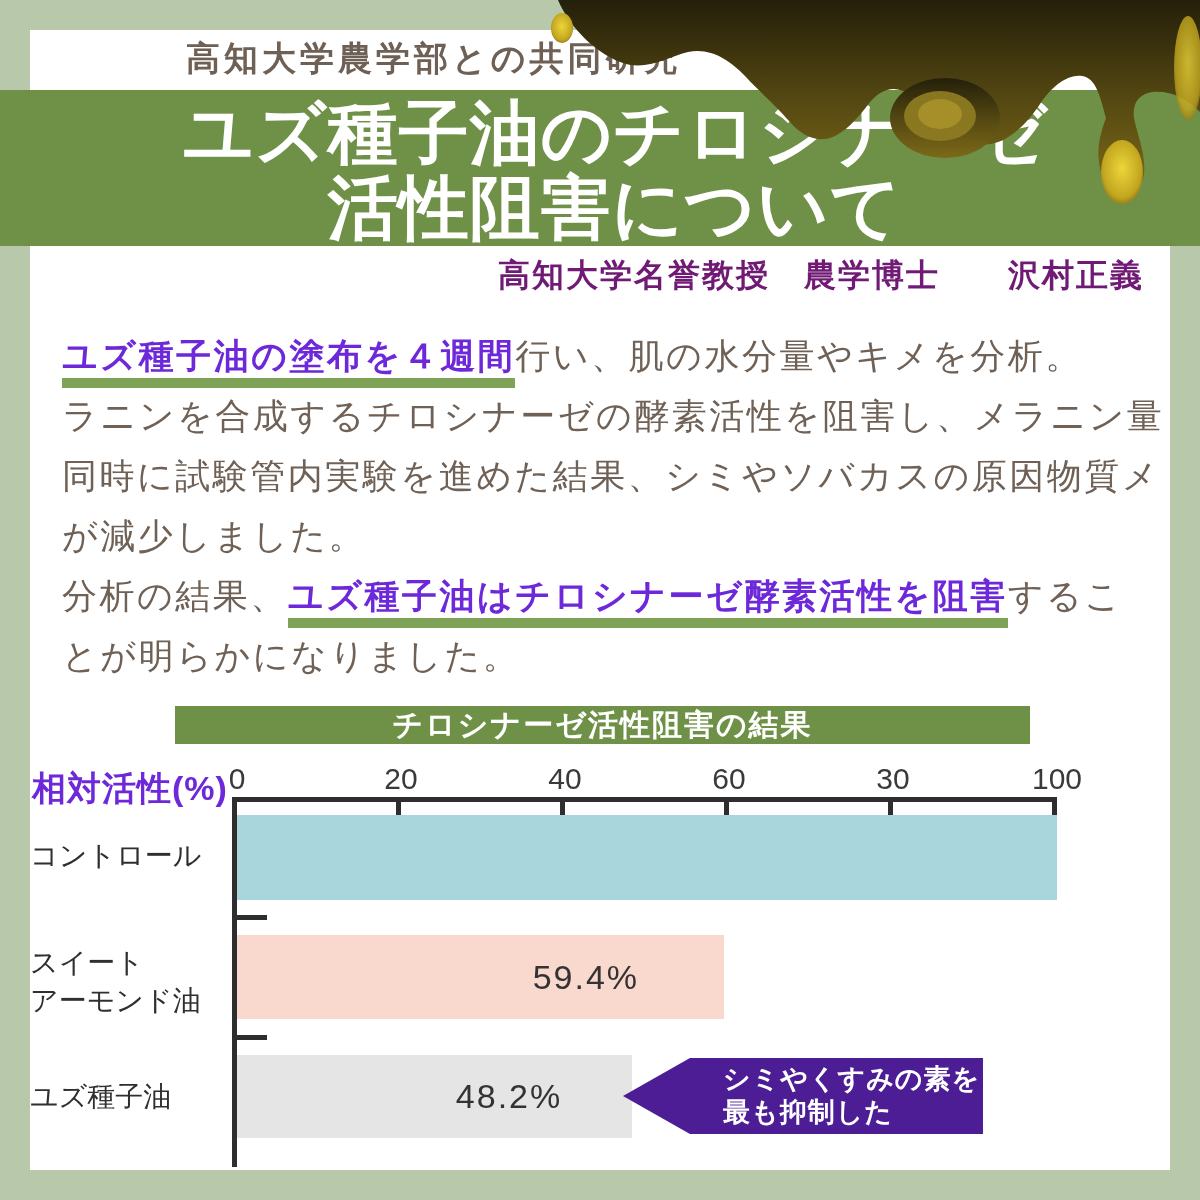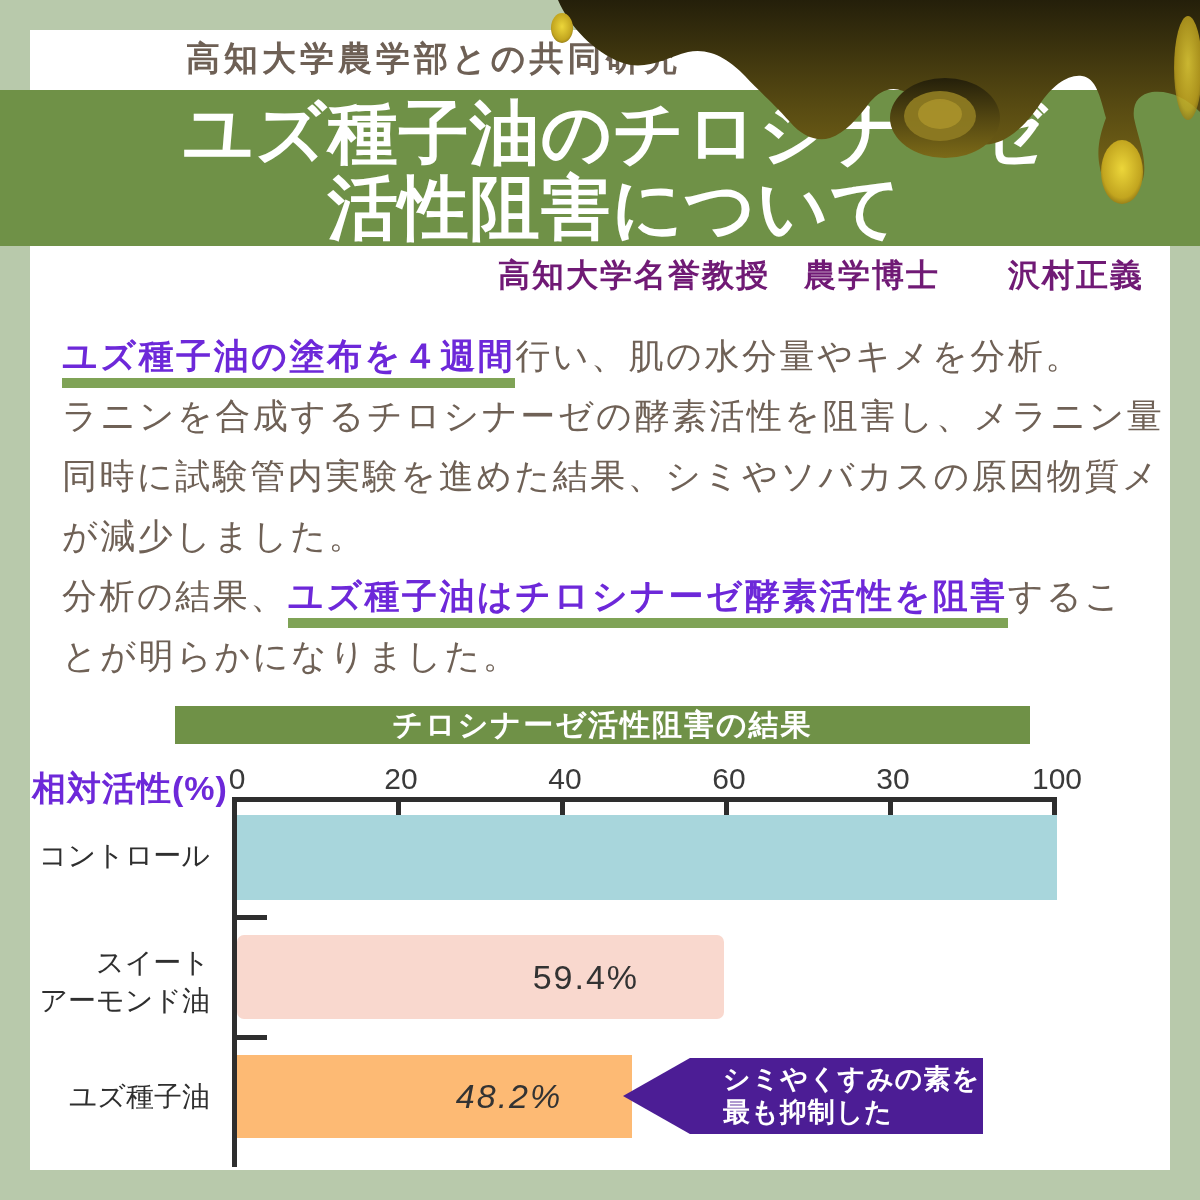--- a/index.html
+++ b/index.html
@@ -35,30 +35,30 @@
   .axis-caption{position:absolute;left:32px;top:766px;z-index:2;
     font-size:34px;font-weight:bold;color:#6d28d9;letter-spacing:1px;}
 
   .plot{position:absolute;left:232px;top:797px;width:820px;height:365px;z-index:2;
     border-left:5px solid #2e2e2e;border-top:5px solid #2e2e2e;}
   .tick-label{position:absolute;top:-40px;transform:translateX(-50%);
     font-size:30px;color:#3a3a3a;font-weight:normal;}
   .tick-mark{position:absolute;top:0;width:5px;height:14px;background:#2e2e2e;transform:translateX(-100%);}
   .bar{position:absolute;left:0;display:flex;align-items:center;justify-content:flex-end;}
   .bar-1{top:13px;height:85px;}
-  .bar-2{top:133px;height:84px;border-radius:7px;}
+  .bar-2{top:133px;height:84px;}
   .bar-3{top:253px;height:83px;}
   .bar-value{font-size:34px;color:#333333;letter-spacing:2px;padding-right:70px;}
   .bar-2 .bar-value{padding-right:85px;}
   .bar-3 .bar-value{padding-right:70px;}
   .axis-dash{position:absolute;left:0;width:30px;height:5px;background:#2e2e2e;}
   .dash-1{top:113px;}
   .dash-2{top:233px;}
 
-  .row-label{position:absolute;left:30px;width:180px;z-index:2;text-align:right;
+  .row-label{position:absolute;left:30px;width:180px;z-index:2;text-align:left;
     font-size:28px;color:#2f2f2f;line-height:38px;}
   .row-label-1{top:837px;}
   .row-label-2{top:944px;}
   .row-label-3{top:1078px;}
 
   .callout{position:absolute;left:623px;top:1058px;width:360px;height:76px;z-index:3;
     background:#4c1d95;
     clip-path:polygon(0% 50%,18.6% 0%,100% 0%,100% 100%,18.6% 100%);
     display:flex;flex-direction:column;justify-content:center;padding-left:100px;box-sizing:border-box;}
   .callout .co-line{color:#ffffff;font-size:27px;font-weight:bold;letter-spacing:1px;line-height:33px;}
@@ -115,21 +115,21 @@
     <div class="bar bar-1" style="width: 100%; background: rgb(168, 214, 220);">
       <span class="bar-value"></span>
     </div>
     <div class="axis-dash dash-1"></div>
 
     <div class="bar bar-2" style="width: 59.4%; background: rgb(249, 216, 206);">
       <span class="bar-value">59.4%</span>
     </div>
     <div class="axis-dash dash-2"></div>
 
-    <div class="bar bar-3" style="width: 48.2%; background: #fdba74; font-style: italic;">
+    <div class="bar bar-3" style="width: 48.2%; background: #e5e5e5;">
       <span class="bar-value">48.2%</span>
     </div>
   </div>
 
   <div class="row-label row-label-1">
     <div>コントロール</div>
   </div>
   <div class="row-label row-label-2">
     <div>スイート</div>
     <div>アーモンド油</div>

